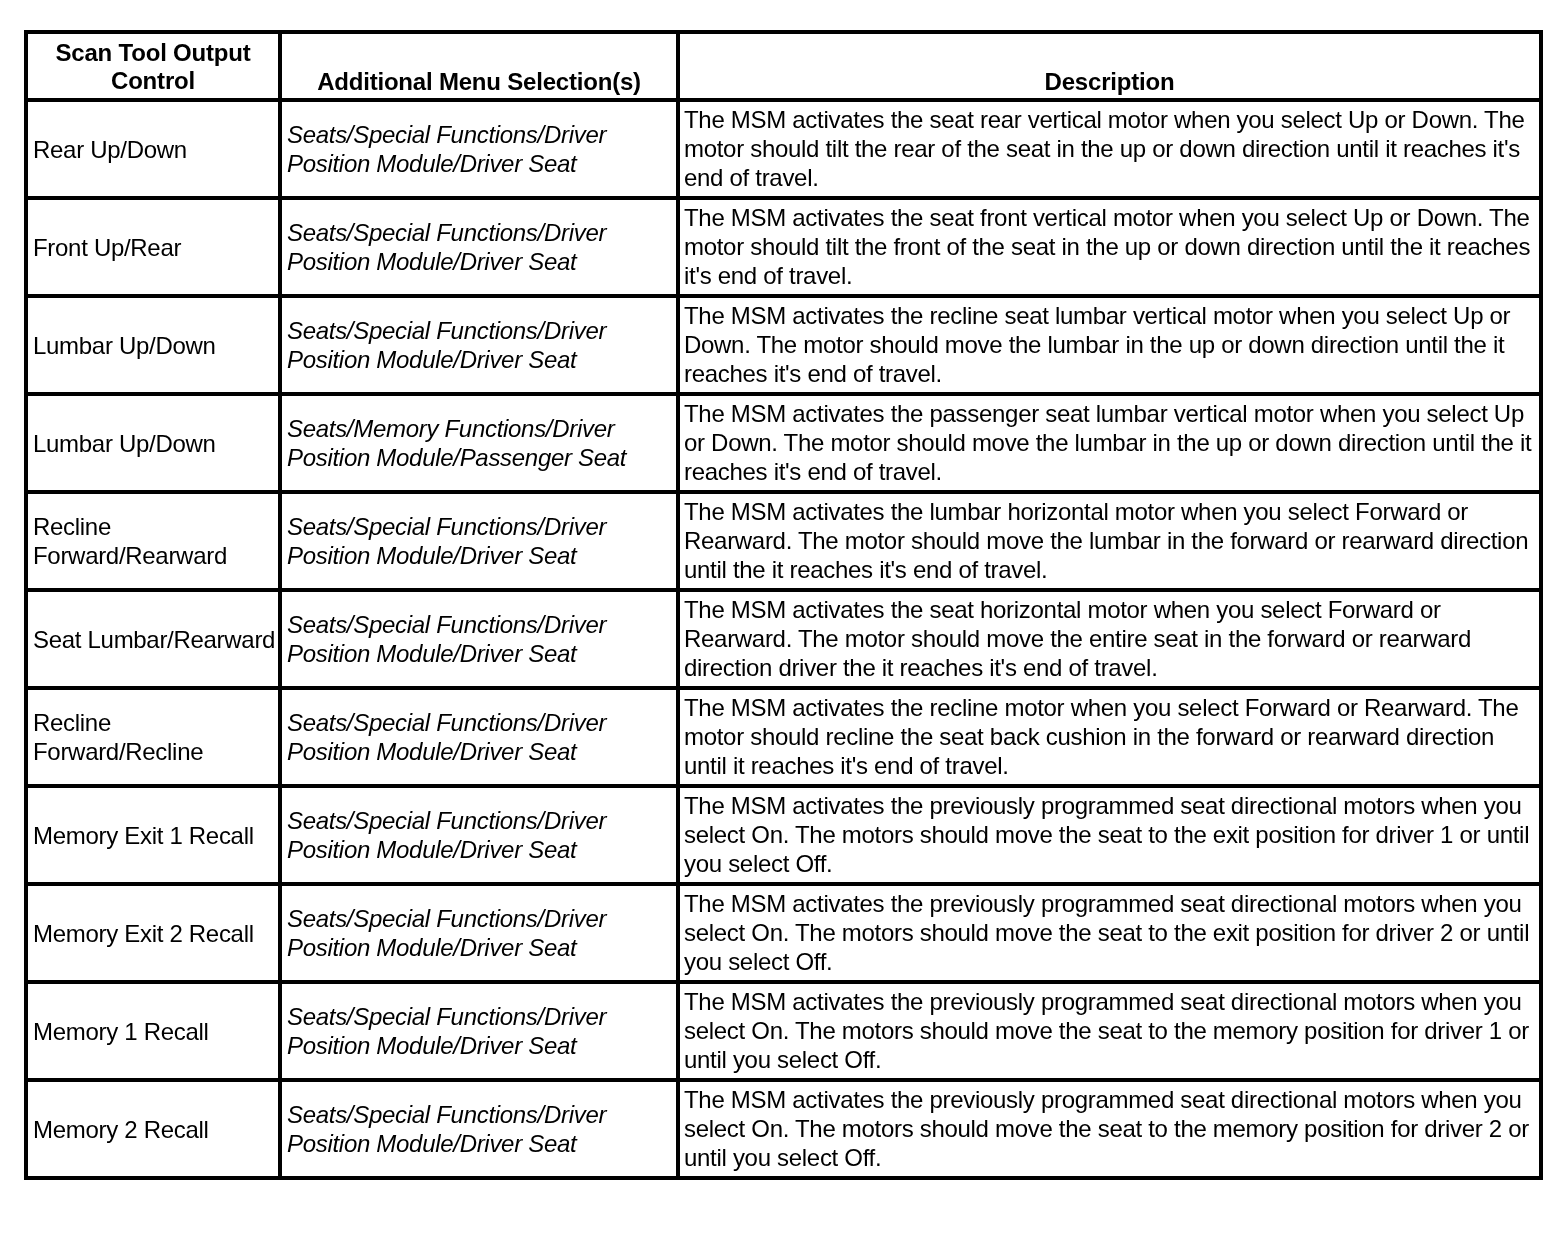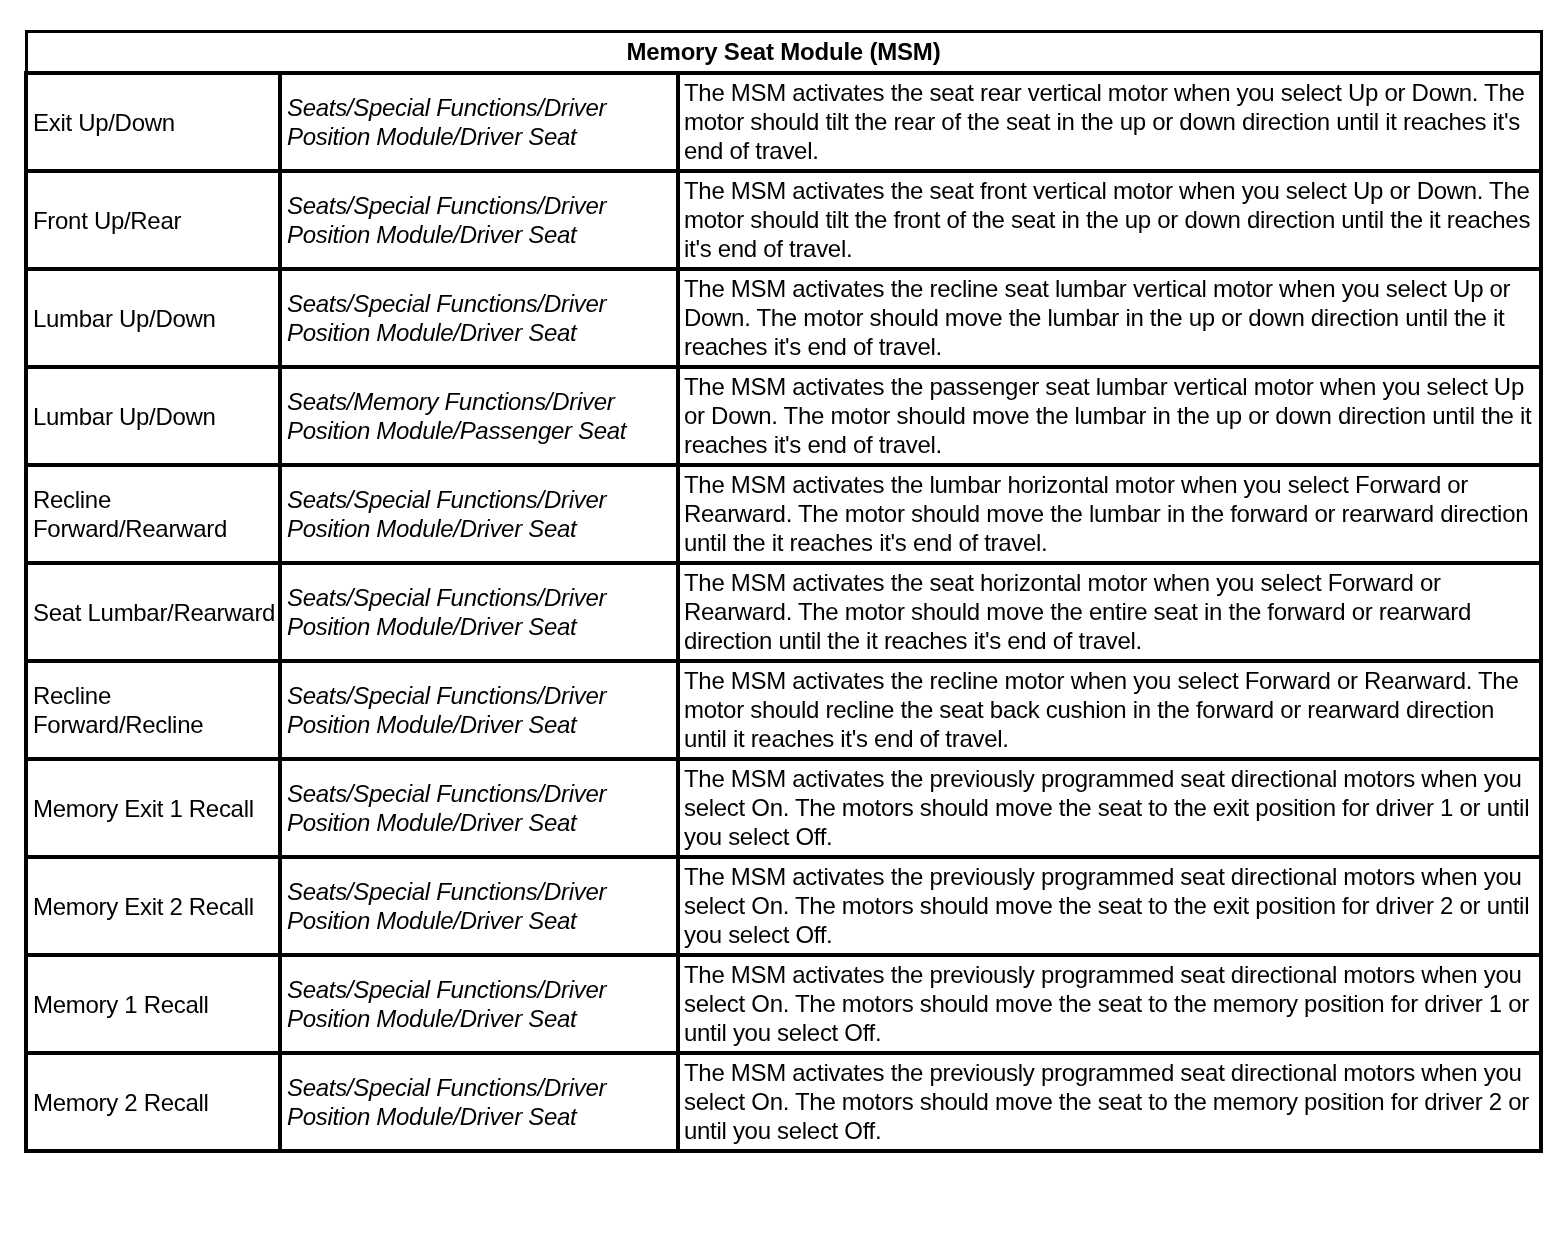--- a/index.html
+++ b/index.html
@@ -77,27 +77,29 @@
 </head>
 <body>
 
 <table class="msm-table">
   <colgroup>
     <col class="c1">
       <col class="c2">
       <col class="c3">
   </colgroup>
   <thead>
-    <tr class="title-row">
-      <th colspan="3">Memory Seat Module (MSM)</th>
+    <tr class="header-row">
+      <th class="h1">Scan Tool Output Control</th>
+      <th class="h2">Additional Menu Selection(s)</th>
+      <th class="h3">Description</th>
     </tr>
   </thead>
   <tbody>
     <tr class="data-row">
-      <td class="control">Exit Up/Down</td>
+      <td class="control">Rear Up/Down</td>
       <td class="menu">Seats/Special Functions/Driver Position Module/Driver Seat</td>
       <td class="desc">The MSM activates the seat rear vertical motor when you select Up or Down. The motor should tilt the rear of the seat in the up or down direction until it reaches it's end of travel.</td>
     </tr>
     <tr class="data-row">
       <td class="control">Front Up/Rear</td>
       <td class="menu">Seats/Special Functions/Driver Position Module/Driver Seat</td>
       <td class="desc">The MSM activates the seat front vertical motor when you select Up or Down. The motor should tilt the front of the seat in the up or down direction until the it reaches it's end of travel.</td>
     </tr>
     <tr class="data-row">
       <td class="control">Lumbar Up/Down</td>
@@ -110,21 +112,21 @@
       <td class="desc">The MSM activates the passenger seat lumbar vertical motor when you select Up or Down. The motor should move the lumbar in the up or down direction until the it reaches it's end of travel.</td>
     </tr>
     <tr class="data-row">
       <td class="control">Recline Forward/Rearward</td>
       <td class="menu">Seats/Special Functions/Driver Position Module/Driver Seat</td>
       <td class="desc">The MSM activates the lumbar horizontal motor when you select Forward or Rearward. The motor should move the lumbar in the forward or rearward direction until the it reaches it's end of travel.</td>
     </tr>
     <tr class="data-row">
       <td class="control">Seat Lumbar/Rearward</td>
       <td class="menu">Seats/Special Functions/Driver Position Module/Driver Seat</td>
-      <td class="desc">The MSM activates the seat horizontal motor when you select Forward or Rearward. The motor should move the entire seat in the forward or rearward direction until the it reaches it's end of travel.</td>
+      <td class="desc">The MSM activates the seat horizontal motor when you select Forward or Rearward. The motor should move the entire seat in the forward or rearward direction driver the it reaches it's end of travel.</td>
     </tr>
     <tr class="data-row">
       <td class="control">Recline Forward/Recline</td>
       <td class="menu">Seats/Special Functions/Driver Position Module/Driver Seat</td>
       <td class="desc">The MSM activates the recline motor when you select Forward or Rearward. The motor should recline the seat back cushion in the forward or rearward direction until it reaches it's end of travel.</td>
     </tr>
     <tr class="data-row">
       <td class="control">Memory Exit 1 Recall</td>
       <td class="menu">Seats/Special Functions/Driver Position Module/Driver Seat</td>
       <td class="desc">The MSM activates the previously programmed seat directional motors when you select On. The motors should move the seat to the exit position for driver 1 or until you select Off.</td>

